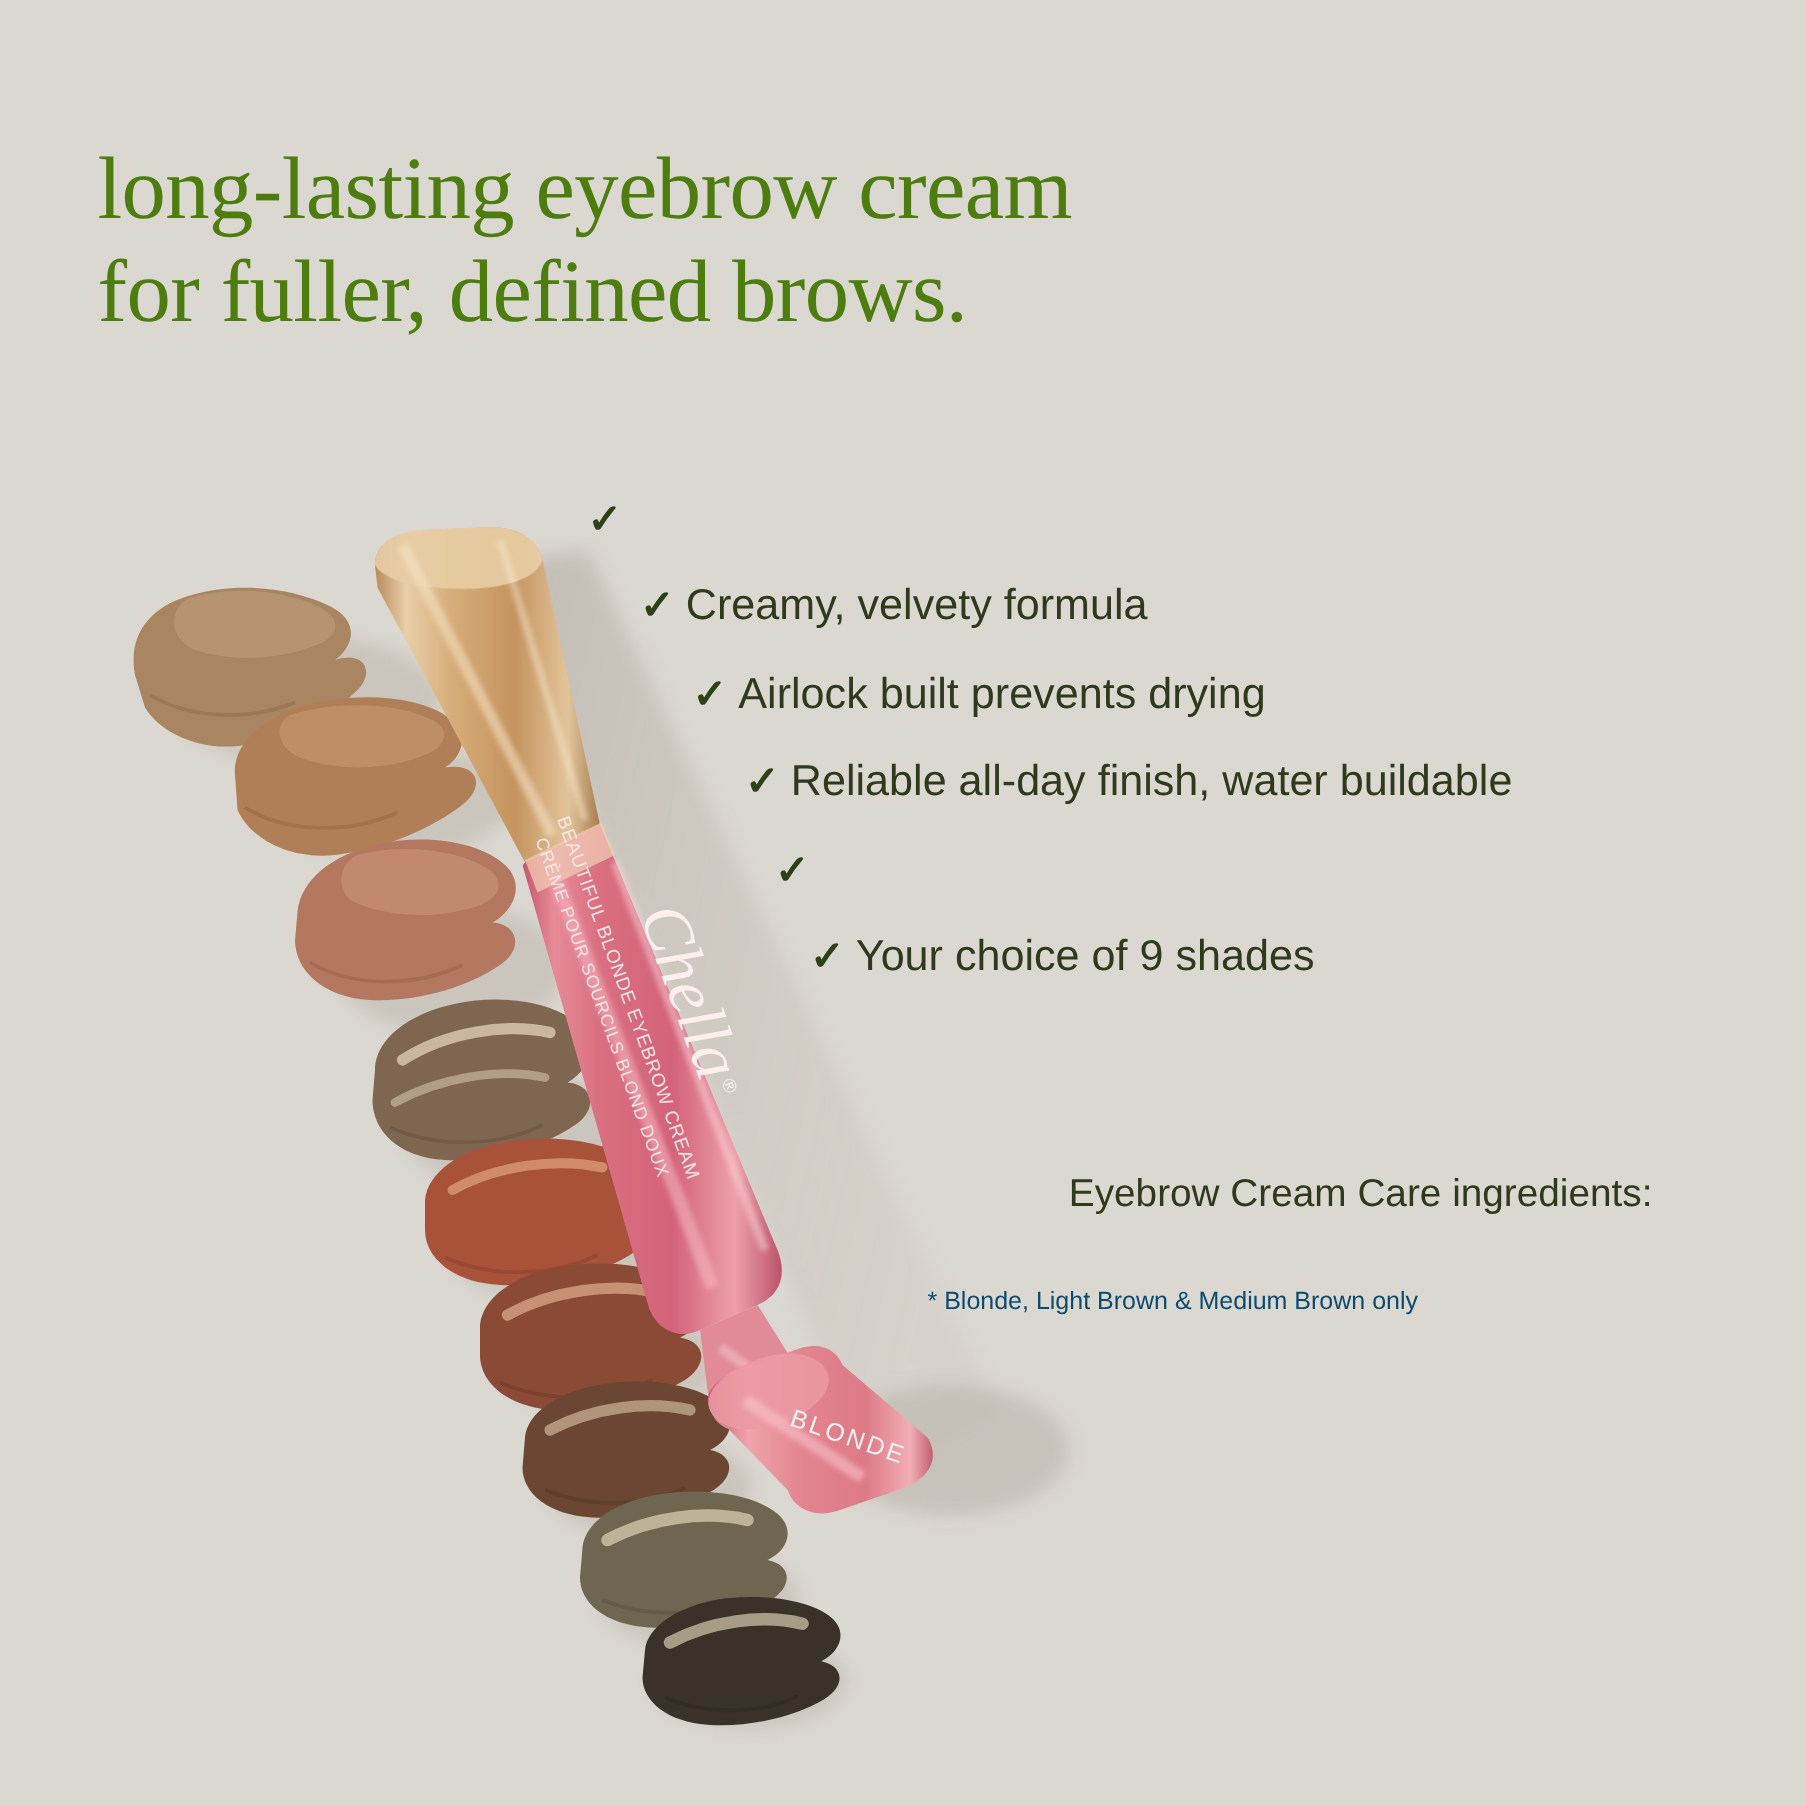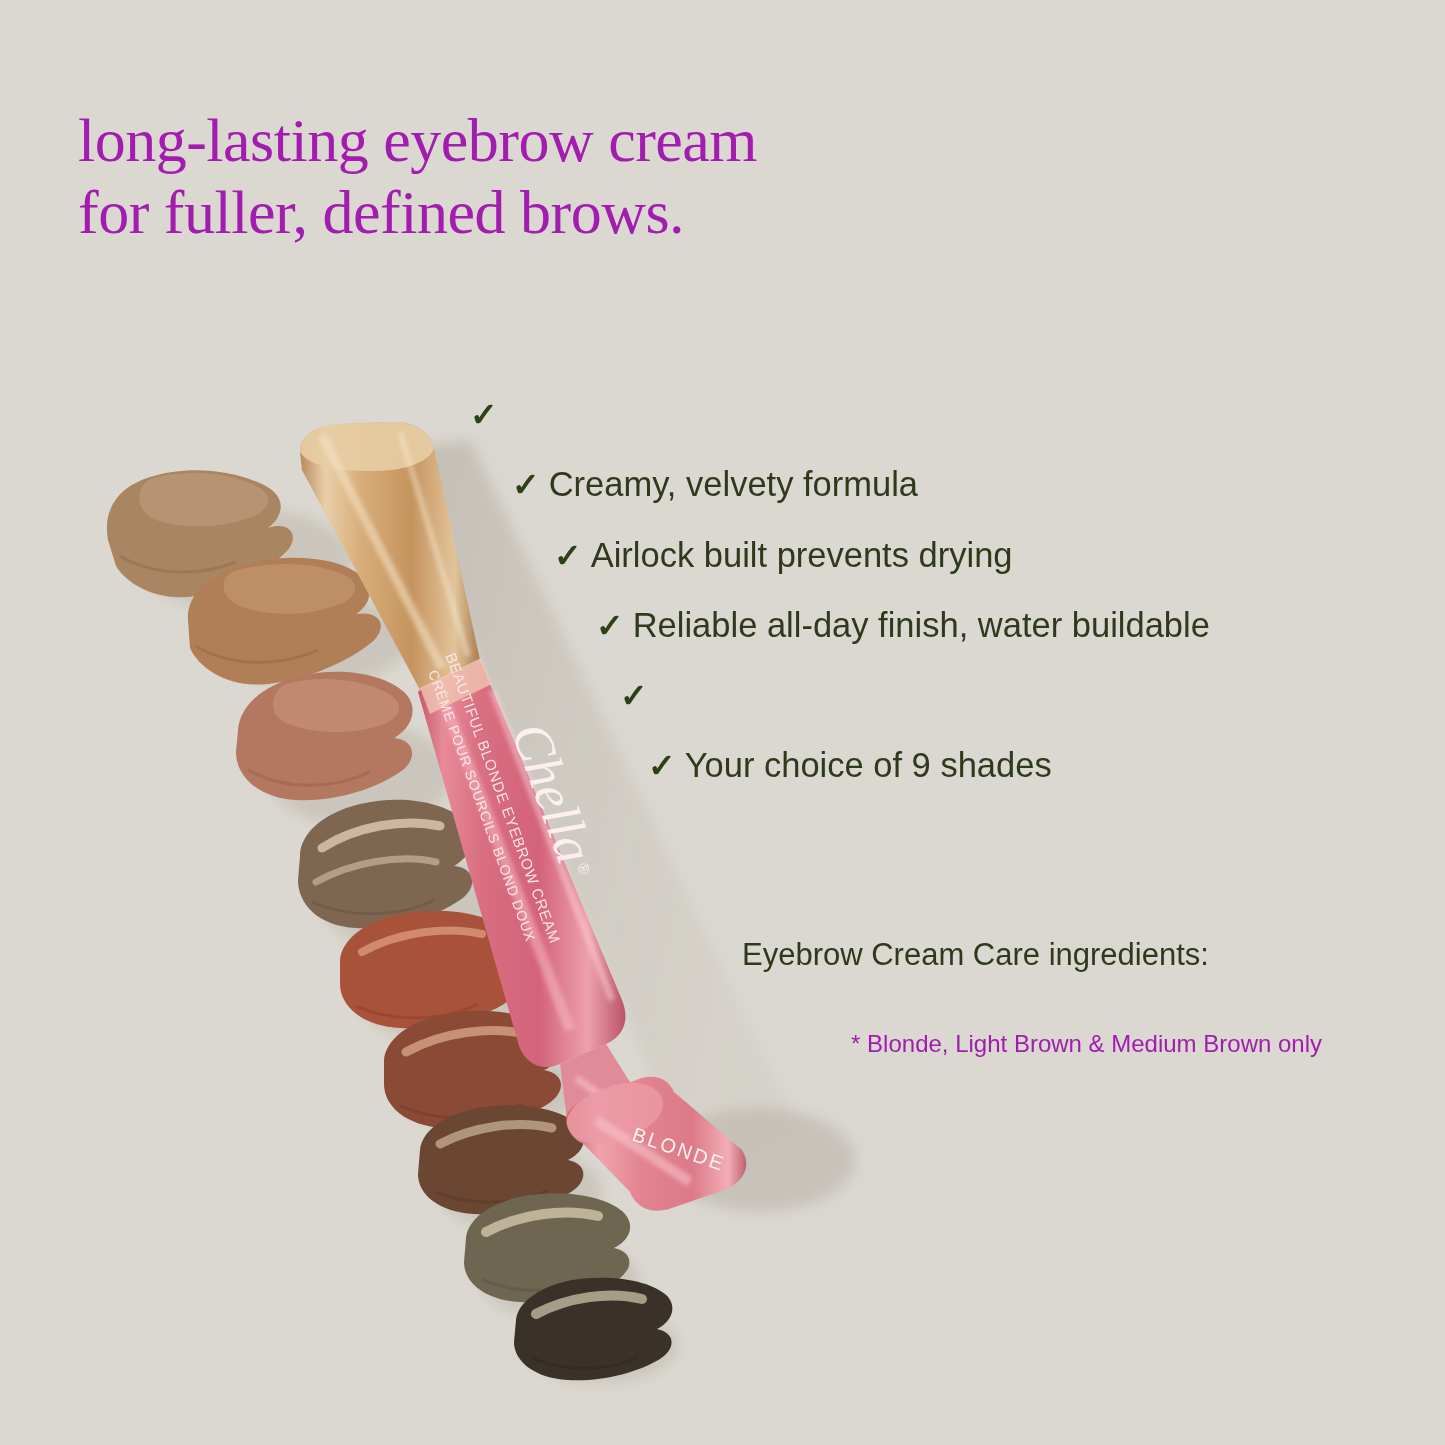--- a/index.html
+++ b/index.html
@@ -9,24 +9,24 @@
     font-family:"Liberation Sans",sans-serif;
     position:relative;
   }
   #stage{position:absolute;inset:0;width:1445px;height:1445px;overflow:hidden;}
 
   
   .headline{
     position:absolute;left:78px;top:62px;width:1350px;
     font-family:"Liberation Serif","DejaVu Serif",serif;
     font-weight:400;
-    font-size:62px;
+    font-size:71px;
     line-height:1.17;
     letter-spacing:-0.5px;
-    color:#a21caf;
+    color:#4d7c0f;
   }
   .headline .l2{display:block;}
 
   
   .bullets{position:absolute;left:470px;top:398px;width:900px;}
   .bullet{
     display:flex;align-items:baseline;
     color:#2f3a1c;
     font-size:34.5px;
     line-height:1;
@@ -40,26 +40,26 @@
   .b0{margin-left:0px;}
   .b1{margin-left:42px;}
   .b2{margin-left:84px;}
   .b3{margin-left:126px;}
   .b4{margin-left:150px;}
   .b5{margin-left:178px;}
 
   
   .ingredients{
     position:absolute;left:742px;top:935px;width:580px;
-    text-align:left;color:#2f3a1c;
+    text-align:right;color:#2f3a1c;
   }
   .ing-line{font-size:31px;line-height:1.28;white-space:nowrap;}
   .foot{
     position:absolute;left:742px;top:1030px;width:580px;
-    text-align:right;color:#a21caf;font-size:24px;white-space:nowrap;
+    text-align:left;color:#0c4a6e;font-size:20px;white-space:nowrap;
   }
 
   
   #product{position:absolute;left:0;top:0;width:1445px;height:1445px;pointer-events:none;}
 
   
 </style>
 </head>
 <body>
 

